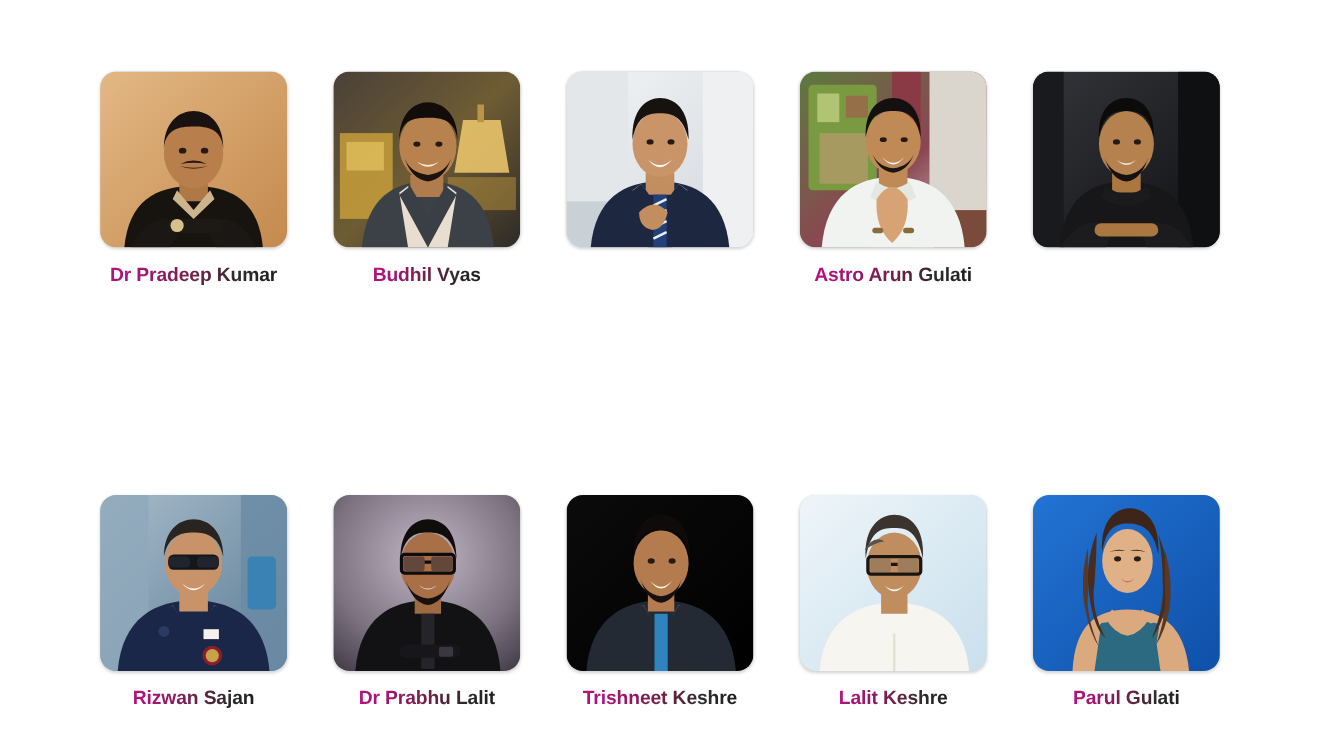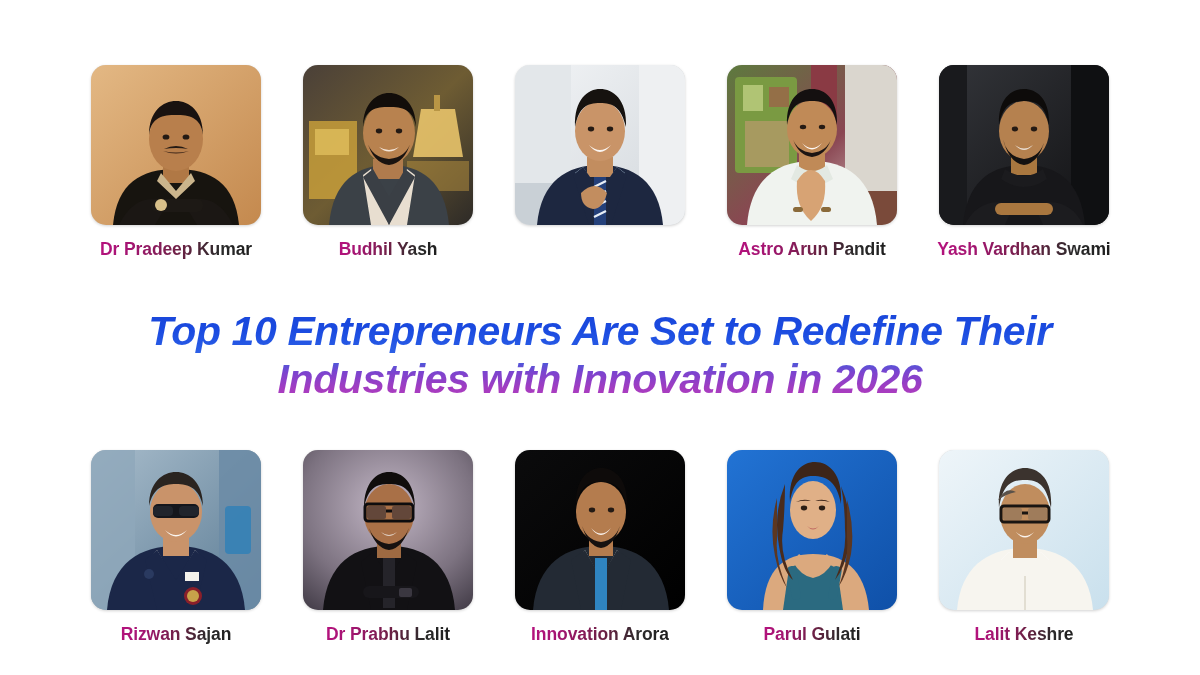--- a/index.html
+++ b/index.html
@@ -150,21 +150,21 @@
           <path d="M68 104 L86 160 L104 104 L112 110 L104 160 L68 160 L60 110 Z" fill="#e8ded0"></path>
           <path d="M70 104 L86 132 L102 104 L112 112 L86 160 L60 112 Z" fill="#3a3f45"></path>
           <ellipse cx="86" cy="68" rx="26" ry="31" fill="#b8824f"></ellipse>
           <path d="M60 62 C60 38 74 28 86 28 C99 28 113 38 113 62 C110 44 99 42 86 42 C73 42 62 44 60 62 Z" fill="#120d0a"></path>
           <path d="M64 76 q6 22 22 24 q16 -2 22 -24 q-4 16 -22 18 q-18 -2 -22 -18z" fill="#1a1310"></path>
           <ellipse cx="76" cy="66" rx="3.2" ry="2.4" fill="#241a14"></ellipse>
           <ellipse cx="96" cy="66" rx="3.2" ry="2.4" fill="#241a14"></ellipse>
           <path d="M76 82 q10 6 20 0 q-10 9 -20 0z" fill="#f4e6da"></path>
         </svg>
       </div>
-      <div class="person-name">Budhil Yash</div>
+      <div class="person-name">Budhil Vyas</div>
     </div>
 
     <div class="person">
       <div class="photo">
         <svg viewBox="0 0 170 160" preserveAspectRatio="xMidYMid slice">
           <defs>
               <linearGradient id="g3" x1="0" y1="0" x2="1" y2="1">
             <stop offset="0" stop-color="#f2f4f6"></stop>
                 <stop offset="1" stop-color="#d2d7dc"></stop>
               </linearGradient>
@@ -219,21 +219,21 @@
           <ellipse cx="85" cy="64" rx="25" ry="29" fill="#c08a57"></ellipse>
           <path d="M60 60 C59 34 72 24 85 24 C98 24 111 34 110 60 C106 40 98 36 85 36 C72 36 64 40 60 60 Z" fill="#141010"></path>
           <path d="M66 74 q5 16 19 18 q14 -2 19 -18 q-4 12 -19 14 q-15 -2 -19 -14z" fill="#1d1513"></path>
           <ellipse cx="76" cy="62" rx="3.2" ry="2.2" fill="#241a14"></ellipse>
           <ellipse cx="95" cy="62" rx="3.2" ry="2.2" fill="#241a14"></ellipse>
           <path d="M75 78 q10 10 20 0 q-10 13 -20 0z" fill="#fdf8f4"></path>
           <rect x="66" y="142" width="10" height="5" rx="2.5" fill="#8a6a3a"></rect>
           <rect x="94" y="142" width="10" height="5" rx="2.5" fill="#8a6a3a"></rect>
         </svg>
       </div>
-      <div class="person-name">Astro Arun Pandit</div>
+      <div class="person-name">Astro Arun Gulati</div>
     </div>
 
     <div class="person">
       <div class="photo">
         <svg viewBox="0 0 170 160" preserveAspectRatio="xMidYMid slice">
           <defs>
               <linearGradient id="g5" x1="0" y1="0" x2="1" y2="1">
             <stop offset="0" stop-color="#33353a"></stop>
                 <stop offset="1" stop-color="#111113"></stop>
               </linearGradient>
@@ -248,28 +248,23 @@
           <path d="M60 60 C59 34 72 24 85 24 C98 24 111 34 110 60 C106 40 98 36 85 36 C72 36 64 40 60 60 Z" fill="#0d0b0a"></path>
           <path d="M64 74 q6 24 21 26 q15 -2 21 -26 q-4 18 -21 20 q-17 -2 -21 -20z" fill="#141110"></path>
           <ellipse cx="76" cy="64" rx="3.2" ry="2.4" fill="#241a14"></ellipse>
           <ellipse cx="95" cy="64" rx="3.2" ry="2.4" fill="#241a14"></ellipse>
           <path d="M76 80 q9 7 18 0 q-9 10 -18 0z" fill="#e8ddd2"></path>
           <path d="M26 160 C36 138 58 132 74 142 L66 160 Z" fill="#1c1c1f"></path>
           <path d="M144 160 C134 138 112 132 96 142 L104 160 Z" fill="#1c1c1f"></path>
           <rect x="56" y="138" width="58" height="12" rx="6" fill="#a9773f"></rect>
         </svg>
       </div>
-      <div class="person-name">Yash Vardhan Swami</div>
     </div>
   </div>
 
-  <div class="headline">
-    <div class="headline-line line1">Top 10 Entrepreneurs Are Set to Redefine Their</div>
-    <div class="headline-line line2">Industries with Innovation in 2026</div>
-  </div>
 
   <div class="people-row bottom">
 
     <div class="person">
       <div class="photo">
         <svg viewBox="0 0 170 160" preserveAspectRatio="xMidYMid slice">
           <defs>
               <linearGradient id="g6" x1="0" y1="0" x2="1" y2="1">
             <stop offset="0" stop-color="#a8bccb"></stop>
                 <stop offset="1" stop-color="#5a7b94"></stop>
@@ -345,21 +340,49 @@
           <path d="M70 100 L86 128 L102 100 L116 110 L106 160 L66 160 L56 110 Z" fill="#232a34"></path>
           <rect x="80" y="108" width="12" height="52" fill="#2f84c0"></rect>
           <ellipse cx="86" cy="62" rx="25" ry="30" fill="#b47c4e"></ellipse>
           <path d="M61 56 C60 28 74 18 86 18 C99 18 113 28 112 56 C107 36 99 32 86 32 C73 32 65 36 61 56 Z" fill="#0e0b0a"></path>
           <path d="M66 72 q6 24 20 26 q14 -2 20 -26 q-4 18 -20 20 q-16 -2 -20 -20z" fill="#151110"></path>
           <ellipse cx="77" cy="60" rx="3.2" ry="2.4" fill="#241a14"></ellipse>
           <ellipse cx="96" cy="60" rx="3.2" ry="2.4" fill="#241a14"></ellipse>
           <path d="M76 78 q10 11 20 0 q-10 14 -20 0z" fill="#fbf6f2"></path>
         </svg>
       </div>
-      <div class="person-name">Innovation Arora</div>
+      <div class="person-name">Trishneet Keshre</div>
+    </div>
+
+    <div class="person">
+      <div class="photo">
+        <svg viewBox="0 0 170 160" preserveAspectRatio="xMidYMid slice">
+          <defs>
+              <linearGradient id="g9" x1="0" y1="0" x2="1" y2="1">
+            <stop offset="0" stop-color="#eef5f9"></stop>
+                <stop offset="1" stop-color="#c9e0ed"></stop>
+              </linearGradient>
+            </defs>
+          <rect width="170" height="160" fill="url(#g9)"></rect>
+          <path d="M18 160 C22 114 52 98 86 98 C120 98 150 114 154 160 Z" fill="#f7f5ef"></path>
+          <path d="M74 90 h24 v18 h-24z" fill="#c08d5e"></path>
+          <path d="M70 102 L86 128 L102 102 L110 110 L86 160 L62 110 Z" fill="#ffffff"></path>
+          <path d="M70 102 L86 126 L102 102 L112 112 L100 160 L72 160 L60 112 Z" fill="#f7f5ef"></path>
+          <line x1="86" y1="126" x2="86" y2="160" stroke="#e2ded2" stroke-width="2"></line>
+          <ellipse cx="86" cy="64" rx="25" ry="30" fill="#c08d5e"></ellipse>
+          <path d="M60 58 C58 28 74 18 86 18 C99 18 114 28 112 58 C107 34 99 30 86 30 C72 30 64 34 60 58 Z" fill="#3b332e"></path>
+          <path d="M59 50 q8 -14 18 -8 q-10 2 -18 8z" fill="#5a524a"></path>
+          <rect x="62" y="56" width="48" height="16" rx="3" fill="none" stroke="#191512" stroke-width="3"></rect>
+          <rect x="64" y="58" width="19" height="12" rx="2" fill="#3a4a52" opacity="0.25"></rect>
+          <rect x="89" y="58" width="19" height="12" rx="2" fill="#3a4a52" opacity="0.25"></rect>
+          <line x1="83" y1="63" x2="89" y2="63" stroke="#191512" stroke-width="3"></line>
+          <path d="M77 82 q9 8 18 0 q-9 11 -18 0z" fill="#fbf4ee"></path>
+        </svg>
+      </div>
+      <div class="person-name">Lalit Keshre</div>
     </div>
 
     <div class="person">
       <div class="photo">
         <svg viewBox="0 0 170 160" preserveAspectRatio="xMidYMid slice">
           <defs>
               <linearGradient id="g10" x1="0" y1="0" x2="1" y2="1">
             <stop offset="0" stop-color="#2273d4"></stop>
                 <stop offset="1" stop-color="#0f50a8"></stop>
               </linearGradient>
@@ -378,43 +401,15 @@
           <path d="M120 50 q8 28 4 54 q-4 20 -12 32 q10 -28 8 -48 q0 -22 0 -38z" fill="#5c3721"></path>
           <ellipse cx="77" cy="58" rx="3.2" ry="2.4" fill="#2b1d14"></ellipse>
           <ellipse cx="95" cy="58" rx="3.2" ry="2.4" fill="#2b1d14"></ellipse>
           <path d="M69 52 q8 -4 15 -1 q-8 -1 -15 1z" fill="#3d2519"></path>
           <path d="M88 51 q8 -3 15 1 q-8 -2 -15 -1z" fill="#3d2519"></path>
           <path d="M80 76 q6 5 12 0 q-6 7 -12 0z" fill="#c06a62"></path>
         </svg>
       </div>
       <div class="person-name">Parul Gulati</div>
     </div>
-
-    <div class="person">
-      <div class="photo">
-        <svg viewBox="0 0 170 160" preserveAspectRatio="xMidYMid slice">
-          <defs>
-              <linearGradient id="g9" x1="0" y1="0" x2="1" y2="1">
-            <stop offset="0" stop-color="#eef5f9"></stop>
-                <stop offset="1" stop-color="#c9e0ed"></stop>
-              </linearGradient>
-            </defs>
-          <rect width="170" height="160" fill="url(#g9)"></rect>
-          <path d="M18 160 C22 114 52 98 86 98 C120 98 150 114 154 160 Z" fill="#f7f5ef"></path>
-          <path d="M74 90 h24 v18 h-24z" fill="#c08d5e"></path>
-          <path d="M70 102 L86 128 L102 102 L110 110 L86 160 L62 110 Z" fill="#ffffff"></path>
-          <path d="M70 102 L86 126 L102 102 L112 112 L100 160 L72 160 L60 112 Z" fill="#f7f5ef"></path>
-          <line x1="86" y1="126" x2="86" y2="160" stroke="#e2ded2" stroke-width="2"></line>
-          <ellipse cx="86" cy="64" rx="25" ry="30" fill="#c08d5e"></ellipse>
-          <path d="M60 58 C58 28 74 18 86 18 C99 18 114 28 112 58 C107 34 99 30 86 30 C72 30 64 34 60 58 Z" fill="#3b332e"></path>
-          <path d="M59 50 q8 -14 18 -8 q-10 2 -18 8z" fill="#5a524a"></path>
-          <rect x="62" y="56" width="48" height="16" rx="3" fill="none" stroke="#191512" stroke-width="3"></rect>
-          <rect x="64" y="58" width="19" height="12" rx="2" fill="#3a4a52" opacity="0.25"></rect>
-          <rect x="89" y="58" width="19" height="12" rx="2" fill="#3a4a52" opacity="0.25"></rect>
-          <line x1="83" y1="63" x2="89" y2="63" stroke="#191512" stroke-width="3"></line>
-          <path d="M77 82 q9 8 18 0 q-9 11 -18 0z" fill="#fbf4ee"></path>
-        </svg>
-      </div>
-      <div class="person-name">Lalit Keshre</div>
-    </div>
   </div>
 
 </div>
 
 </body></html>

